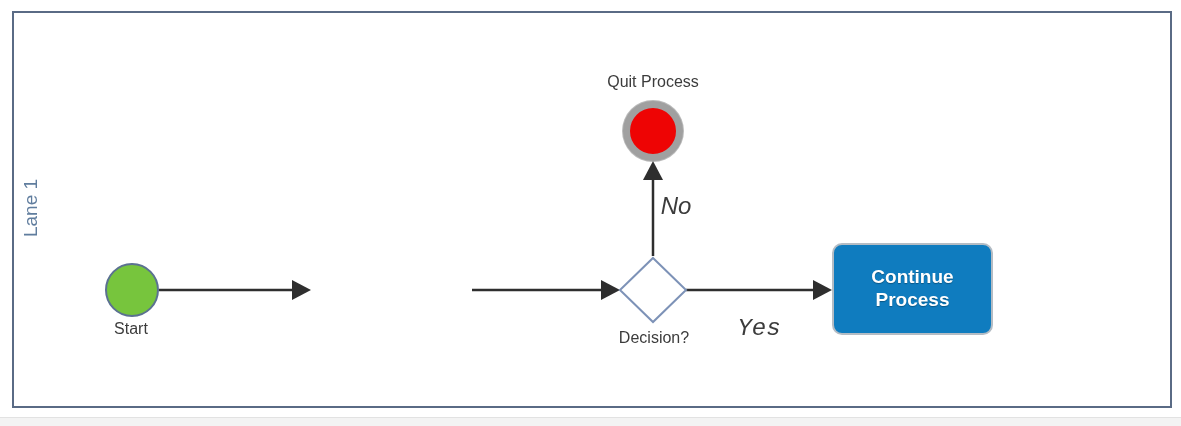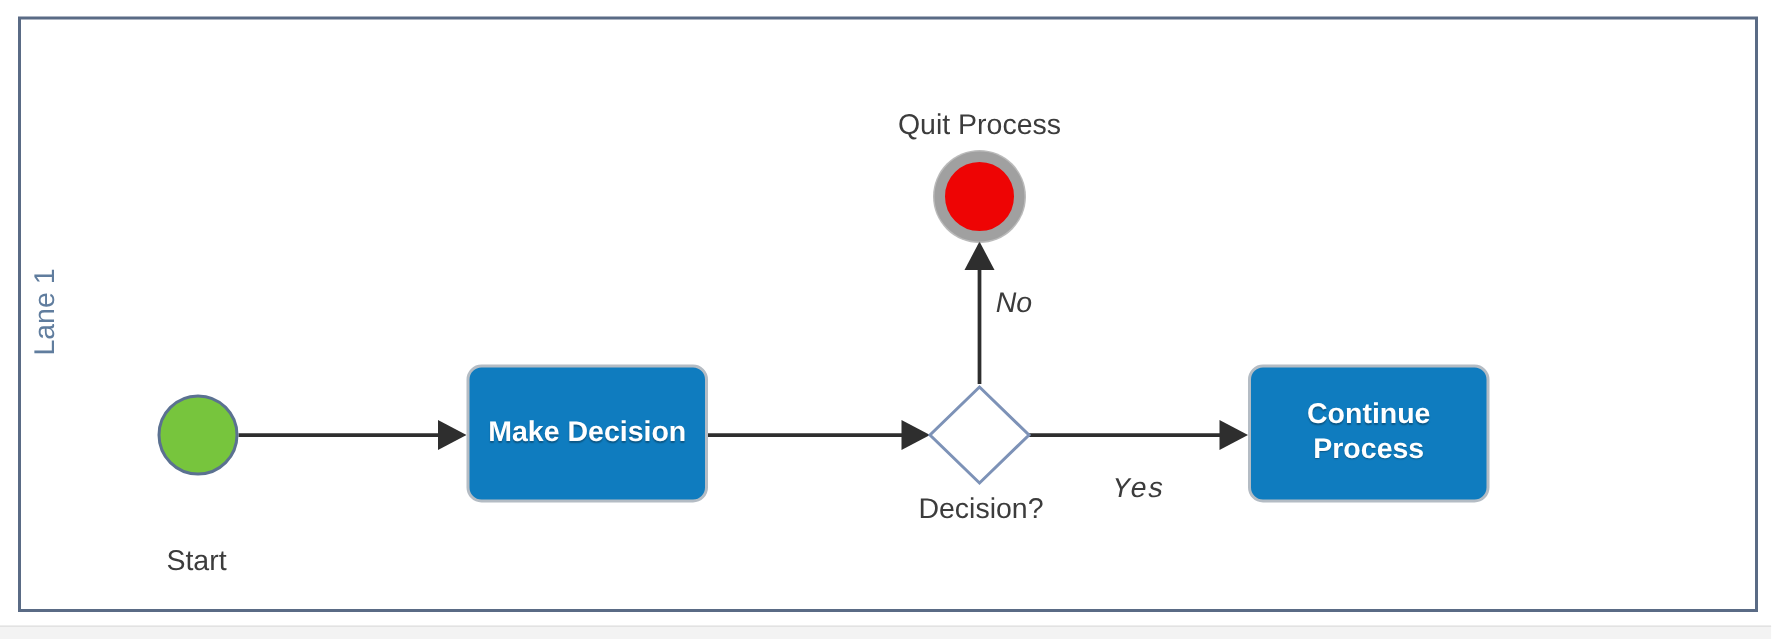--- a/index.html
+++ b/index.html
@@ -41,29 +41,29 @@
     color:var(--lane-label);
   }
   .edges{position:absolute;left:0;top:0;}
   .edges line{stroke:var(--connector);stroke-width:2.5;}
   .edges polygon.head{fill:var(--connector);stroke:none;}
   .edges polygon.gw{fill:var(--gateway-fill);stroke:var(--gateway-border);stroke-width:2;}
   .node-label{
     position:absolute;
     transform:translateX(-50%);
     white-space:nowrap;
-    font-size:19px;
+    font-size:16px;
     color:var(--label-text);
     text-align:right;
   }
   .edge-label{
     position:absolute;
     transform:translateX(-50%);
     white-space:nowrap;
-    font-size:19px;
+    font-size:24px;
     font-style:italic;
     color:var(--label-text);
   }
   .start-event{
     position:absolute;
     left:105px;top:263px;
     width:54px;height:54px;
     box-sizing:border-box;
     border-radius:50%;
     background:var(--start-fill);
@@ -128,25 +128,22 @@
       <polygon class="head" points="832,290 813,280 813,300"></polygon>
     </g>
     <g>
       <line x1="653" y1="256" x2="653" y2="180"></line>
       <polygon class="head" points="653,161 643,180 663,180"></polygon>
     </g>
     <polygon class="gw" points="653,258 686,290 653,322 620,290"></polygon>
   </svg>
 
   <div class="start-event"></div>
-  <div class="node-label" style="left:131px;top:320px;margin-top:44px;">Start</div>
+  <div class="node-label" style="left:131px;top:320px;">Start</div>
 
-  <div class="task task-1">
-    <span class="task-label">Make Decision</span>
-  </div>
 
   <div class="node-label" style="left:654px;top:329px;">Decision?</div>
 
   <div class="end-event"></div>
   <div class="node-label" style="left:653px;top:73px;">Quit Process</div>
 
   <div class="task task-2">
     <span class="task-label">Continue Process</span>
   </div>
 

